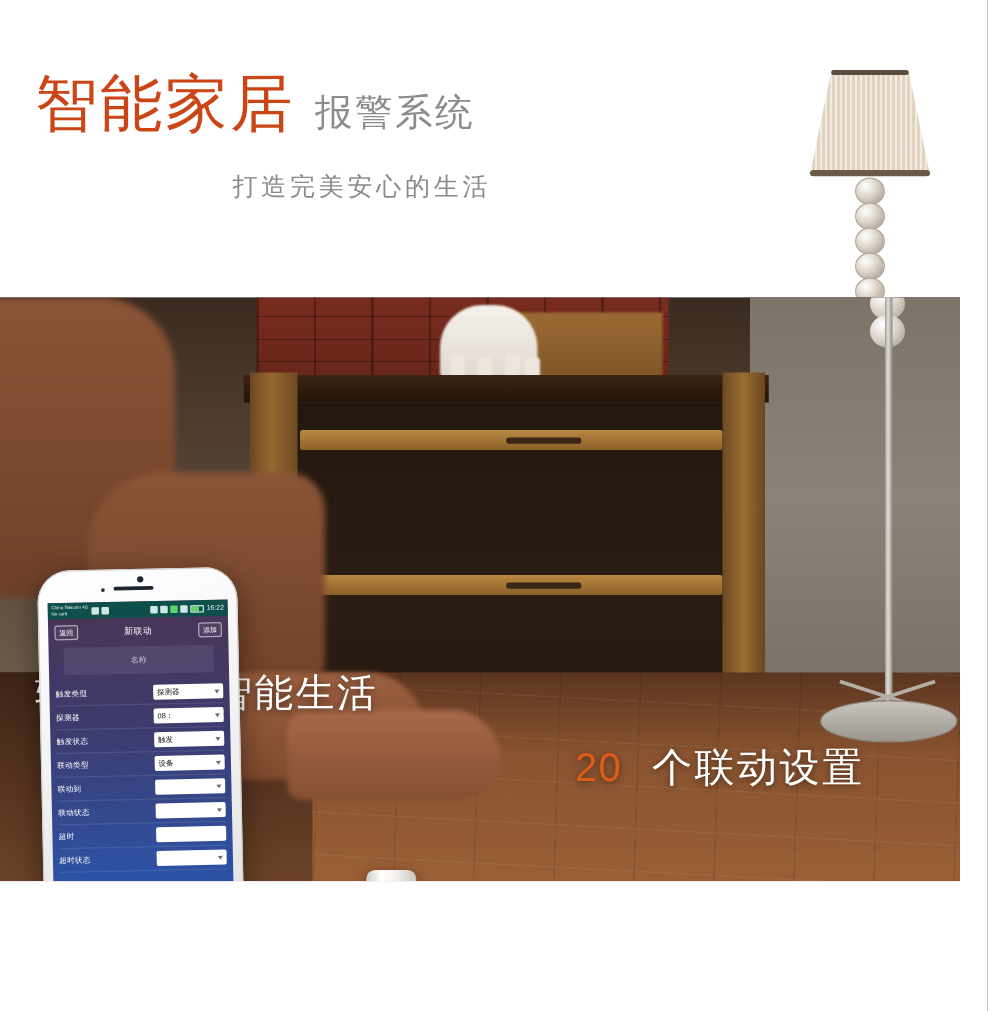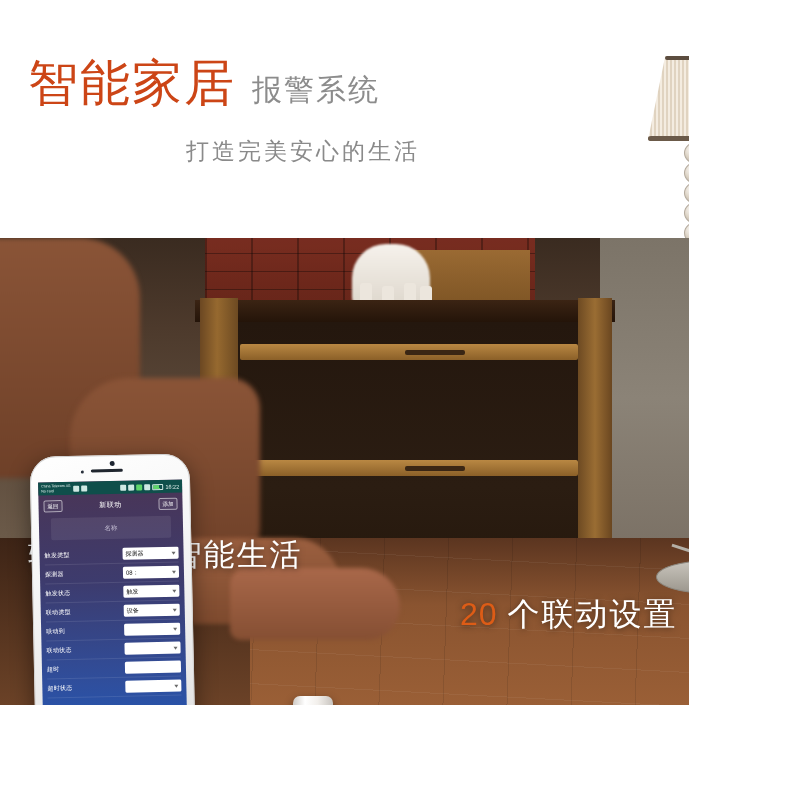--- a/index.html
+++ b/index.html
@@ -4,21 +4,21 @@
 <style>
   * { box-sizing: border-box; margin: 0; padding: 0; }
   html, body {
     width: 790px; height: 809px;
     background: #ffffff;
     font-family: "Liberation Sans", "DejaVu Sans", sans-serif;
     overflow: hidden;
   }
   #page {
     position: relative;
-    width: 689px; height: 809px;
+    width: 768px; height: 809px;
     background: #ffffff;
     overflow: hidden;
   }
 
   
   .banner {
     position: absolute;
     left: 0; top: 0;
     width: 790px; height: 238px;
     background: #ffffff;
@@ -39,21 +39,21 @@
   .headline .h-sub {
     font-size: 30px;
     color: #8c8c8c;
     letter-spacing: 2px;
     margin-left: 16px;
     vertical-align: baseline;
   }
   .subhead {
     position: absolute;
     left: 186px; top: 136px;
-    font-size: 23px;
+    font-size: 20px;
     color: #8a8a8a;
     letter-spacing: 3px;
     white-space: nowrap;
   }
 
   
   .lamp-top {
     position: absolute;
     left: 648px; top: 56px;
     width: 96px; height: 182px;
@@ -275,21 +275,21 @@
   .count-line .num {
     font-size: 32px;
     color: #dd5c16;
     letter-spacing: 1px;
     vertical-align: baseline;
   }
   .count-line .txt {
     font-size: 32px;
     color: #ffffff;
     letter-spacing: 2px;
-    margin-left: 10px;
+    margin-left: 24px;
     vertical-align: baseline;
   }
 
   
   .pir {
     position: absolute;
     left: 293px; top: 458px;
     width: 40px; height: 72px;
     border-radius: 7px;
     background: linear-gradient(90deg, #cfcbc6 0%, #ffffff 30%, #f2efeb 62%, #c8c4bf 100%);

